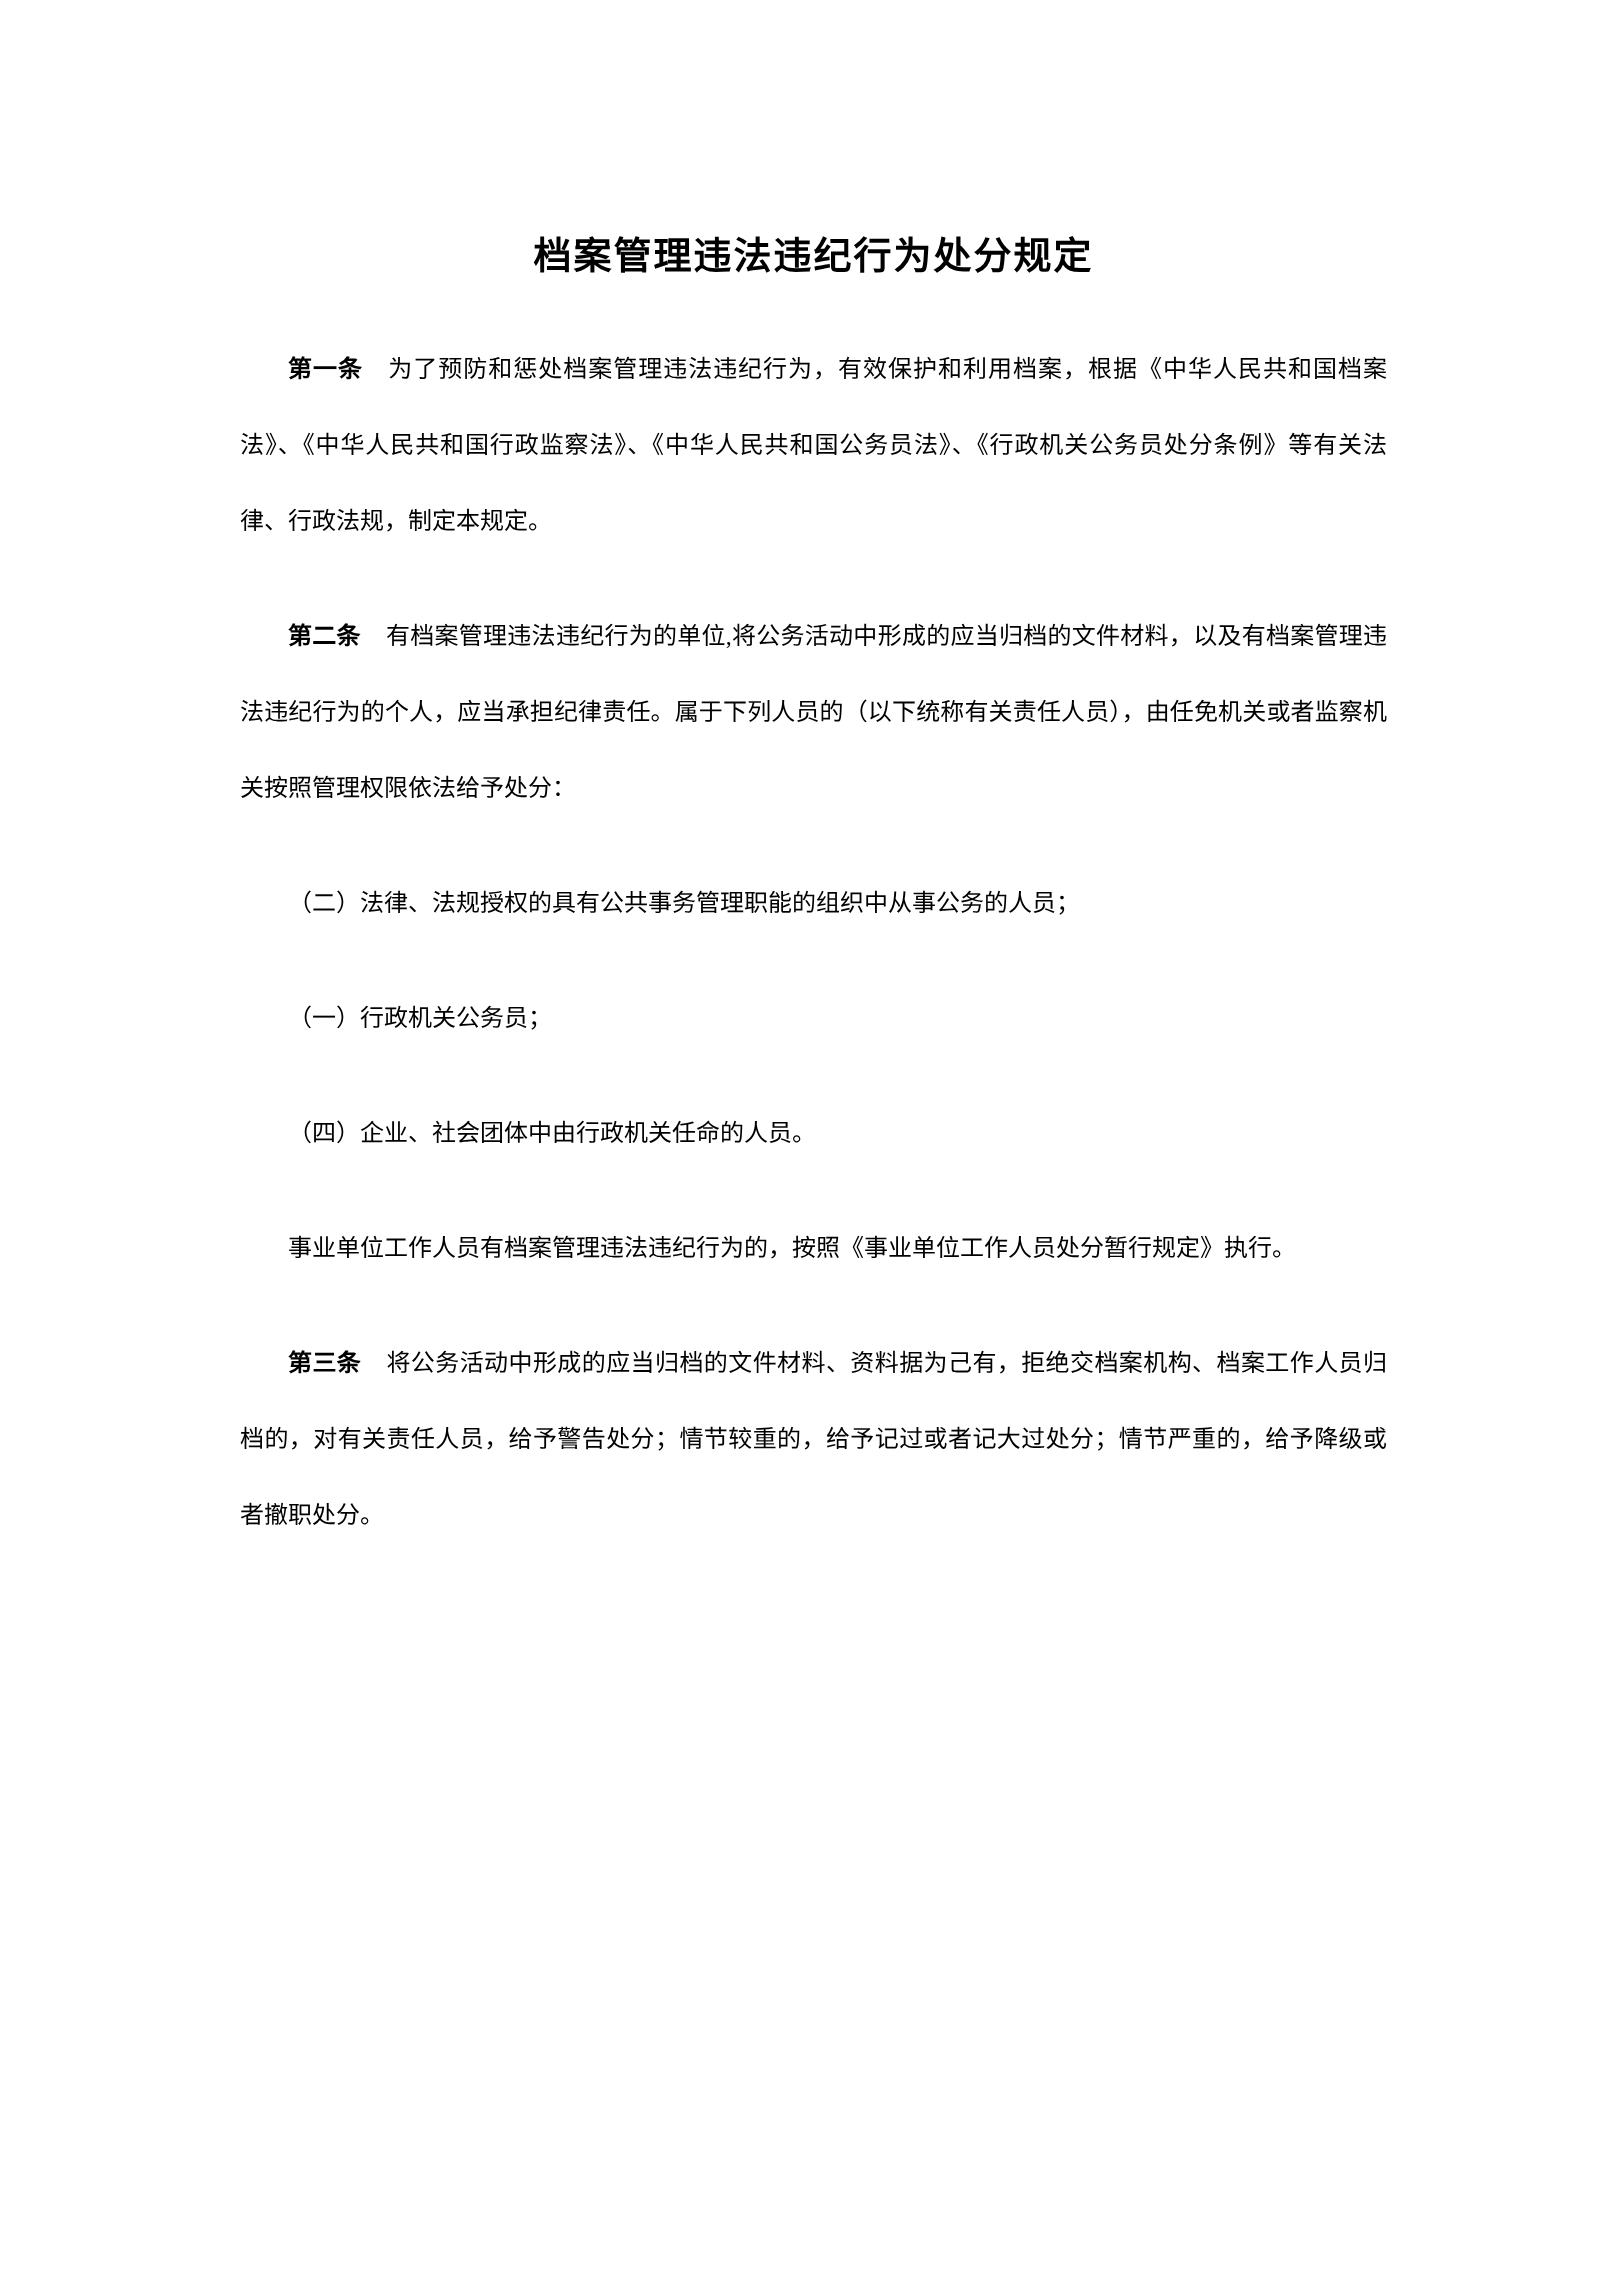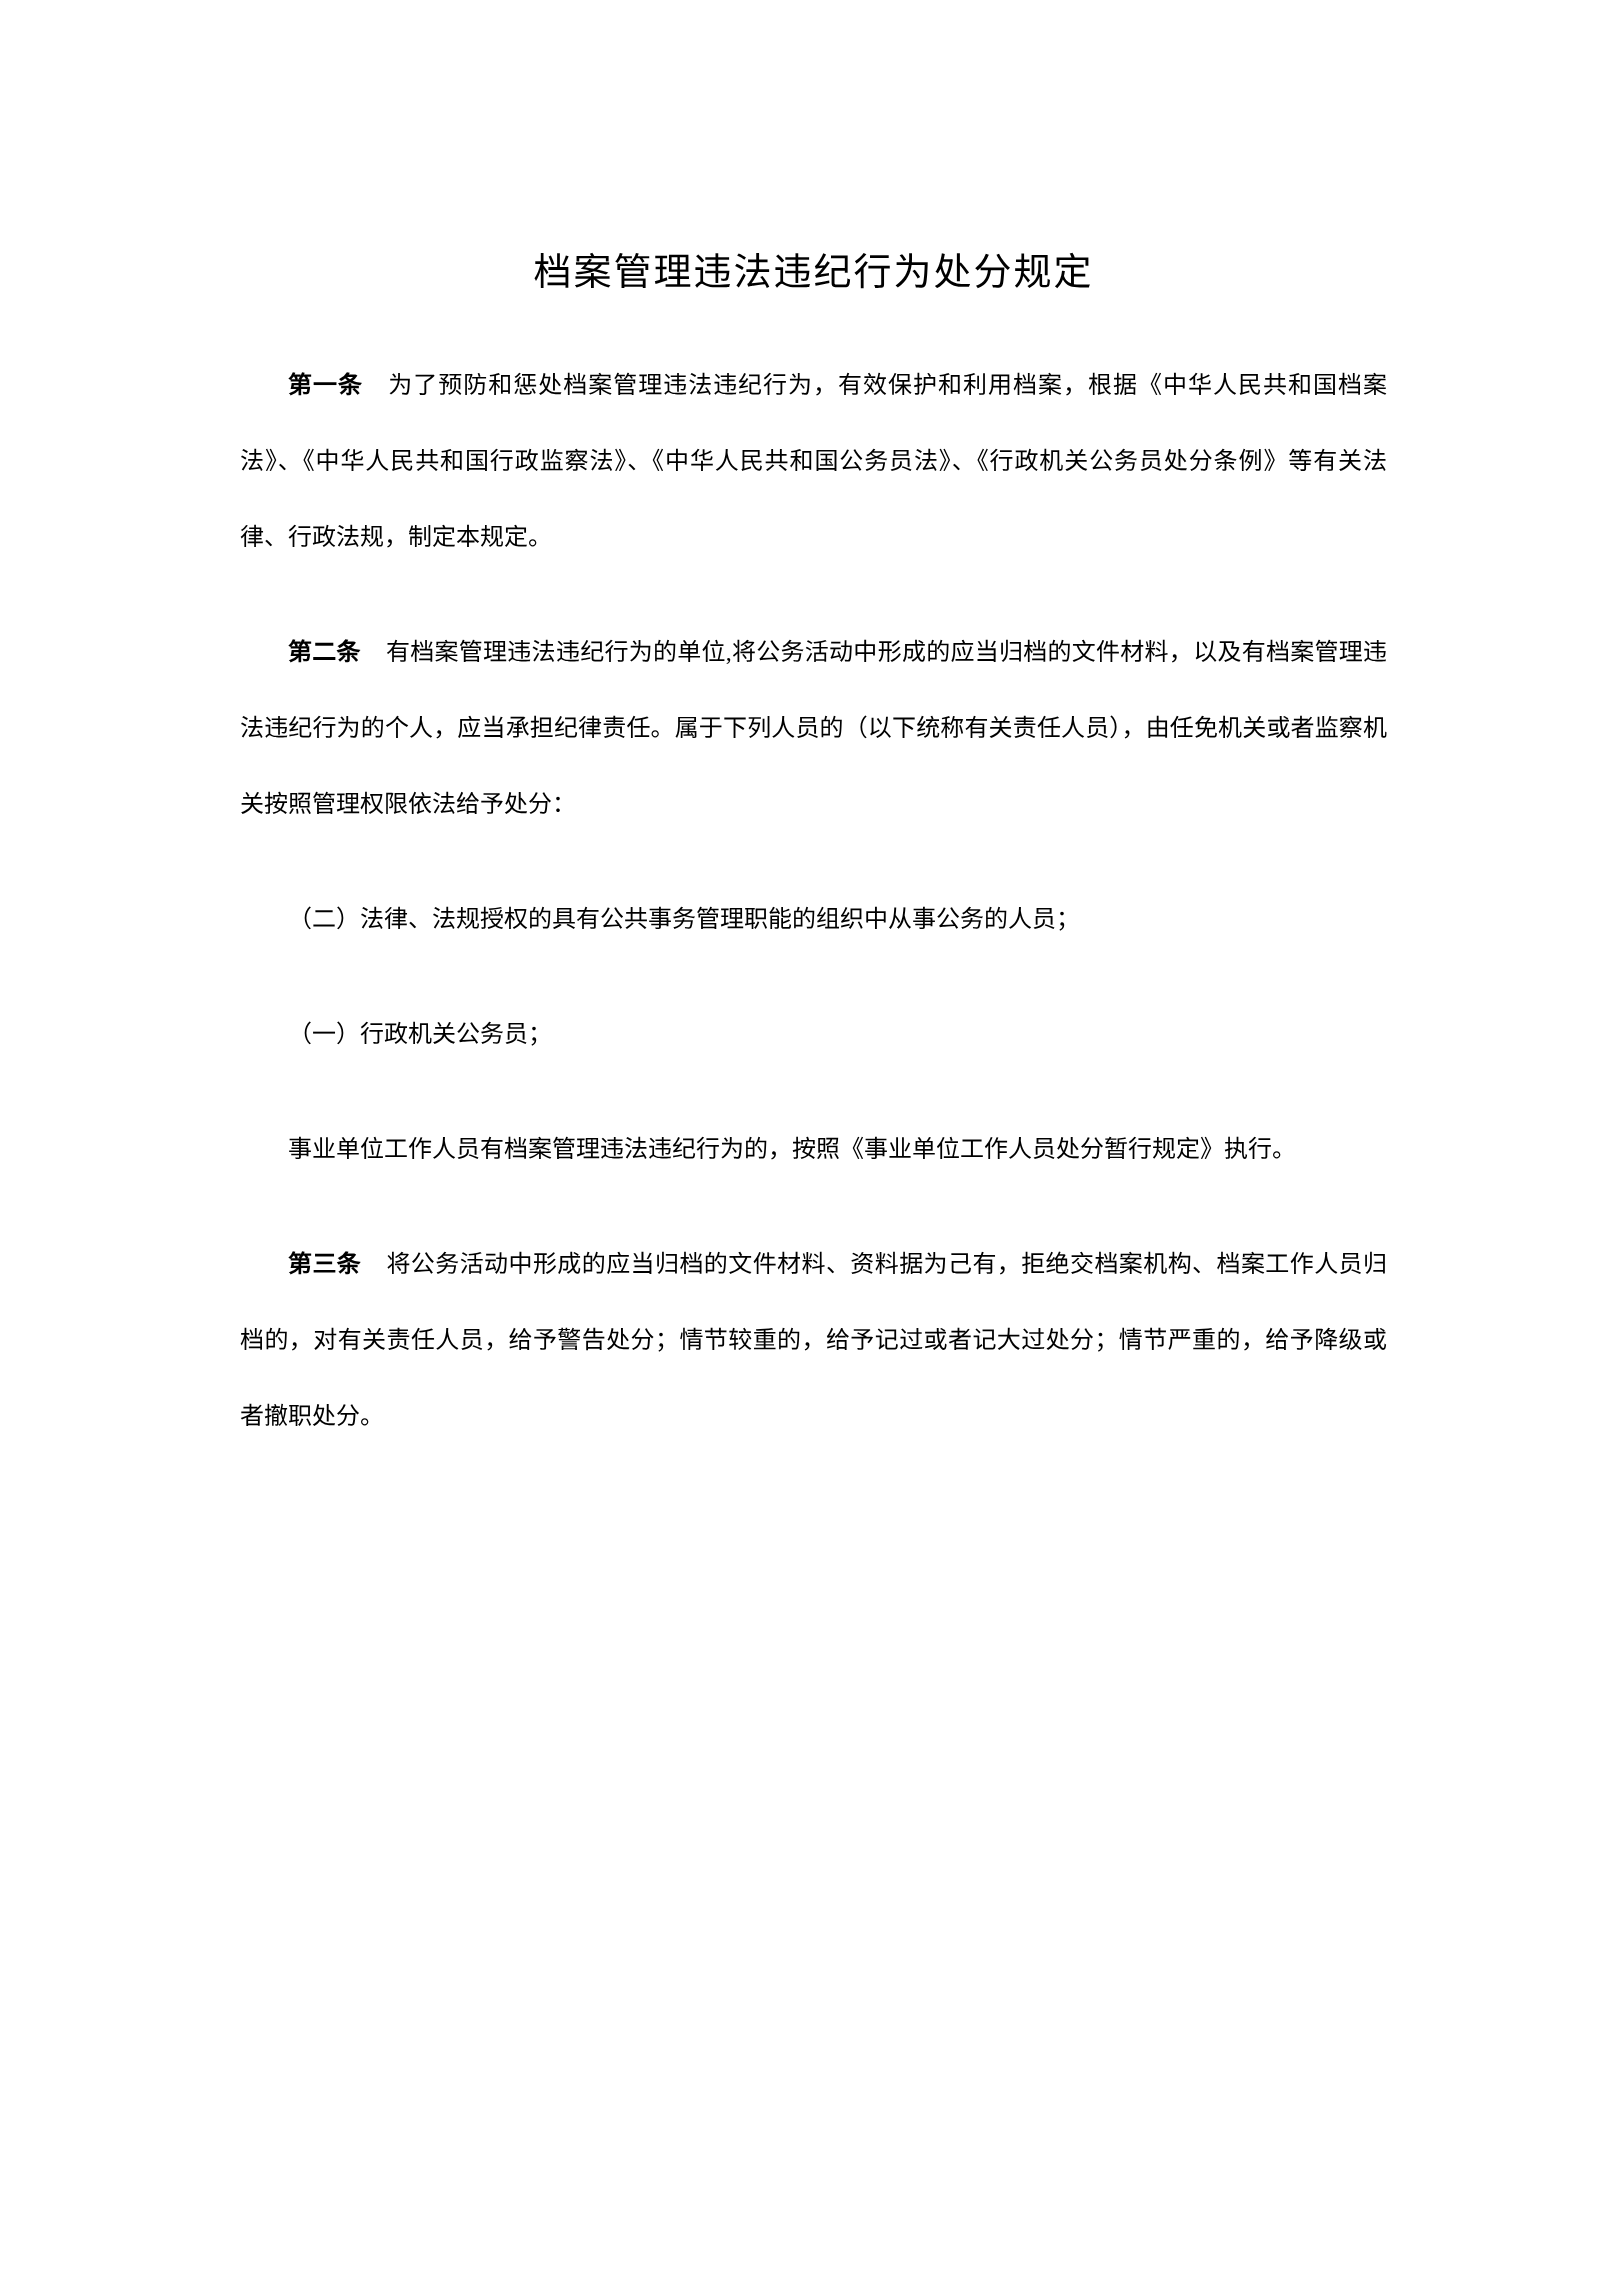--- a/index.html
+++ b/index.html
@@ -16,24 +16,24 @@
     color: #000000;
   }
   .page {
     box-sizing: border-box;
     width: 1621px;
     height: 2293px;
     padding: 227px 234px 98px 240px;
     background: #ffffff;
   }
   .doc-title {
-    margin: 16px 0 45px 0;
+    margin: 0 0 45px 0;
     font-size: 38px;
     line-height: 59px;
-    font-weight: normal;
+    font-weight: bold;
     text-align: center;
     letter-spacing: 2px;
   }
   .para {
     margin: 0 0 39px 0;
     font-size: 24px;
     line-height: 76px;
     text-align: justify;
     text-justify: inter-ideograph;
     text-indent: 2em;
@@ -55,20 +55,21 @@
 
   <p class="para"><span class="article-label">第一条</span><span>为了预防和惩处档案管理违法违纪行为，有效保护和利用档案，根据《中华人民共和国档案法》、《中华人民共和国行政监察法》、《中华人民共和国公务员法》、《行政机关公务员处分条例》等有关法律、行政法规，制定本规定。</span></p>
 
   <p class="para"><span class="article-label">第二条</span><span>有档案管理违法违纪行为的单位,将公务活动中形成的应当归档的文件材料，以及有档案管理违法违纪行为的个人，应当承担纪律责任。属于下列人员的（以下统称有关责任人员），由任免机关或者监察机关按照管理权限依法给予处分：</span></p>
 
   <p class="para item"><span>（二）法律、法规授权的具有公共事务管理职能的组织中从事公务的人员；</span></p>
 
   <p class="para item"><span>（一）行政机关公务员；</span></p>
 
 
+  <p class="para item"><span>（四）企业、社会团体中由行政机关任命的人员。</span></p>
 
   <p class="para"><span>事业单位工作人员有档案管理违法违纪行为的，按照《事业单位工作人员处分暂行规定》执行。</span></p>
 
 
   <p class="para"><span class="article-label">第三条</span><span>将公务活动中形成的应当归档的文件材料、资料据为己有，拒绝交档案机构、档案工作人员归档的，对有关责任人员，给予警告处分；情节较重的，给予记过或者记大过处分；情节严重的，给予降级或者撤职处分。</span></p>
 
 </div>
 
 
 </body></html>

